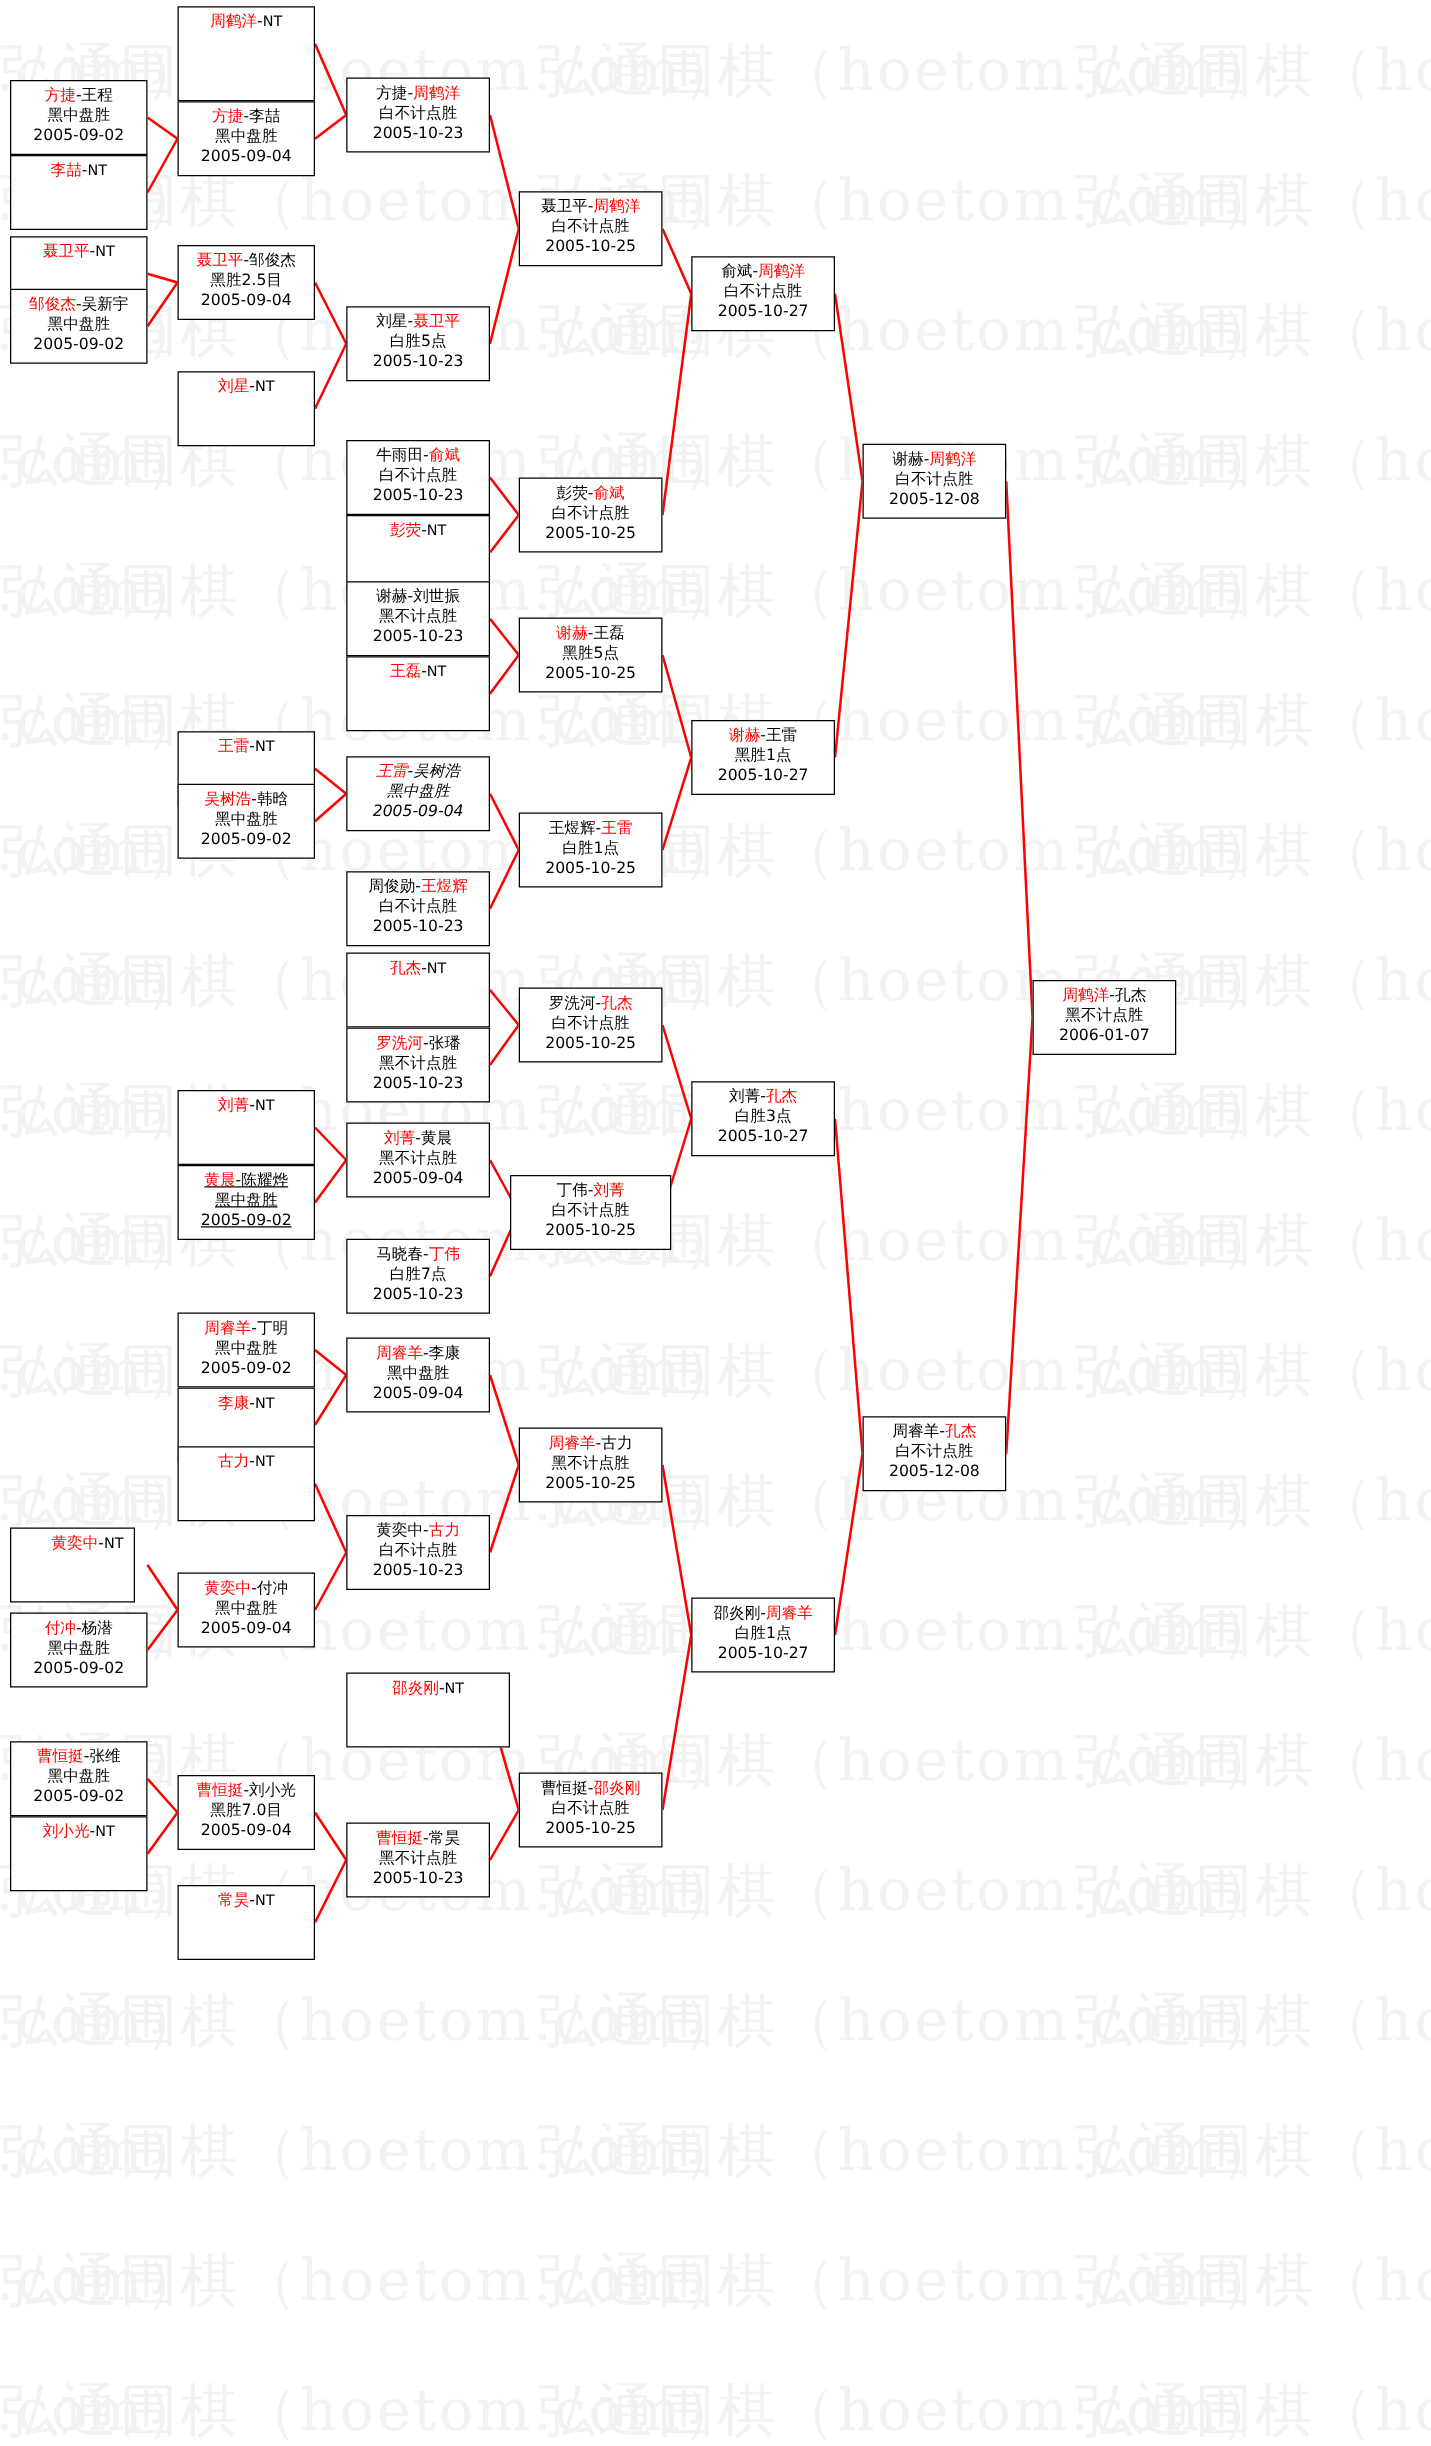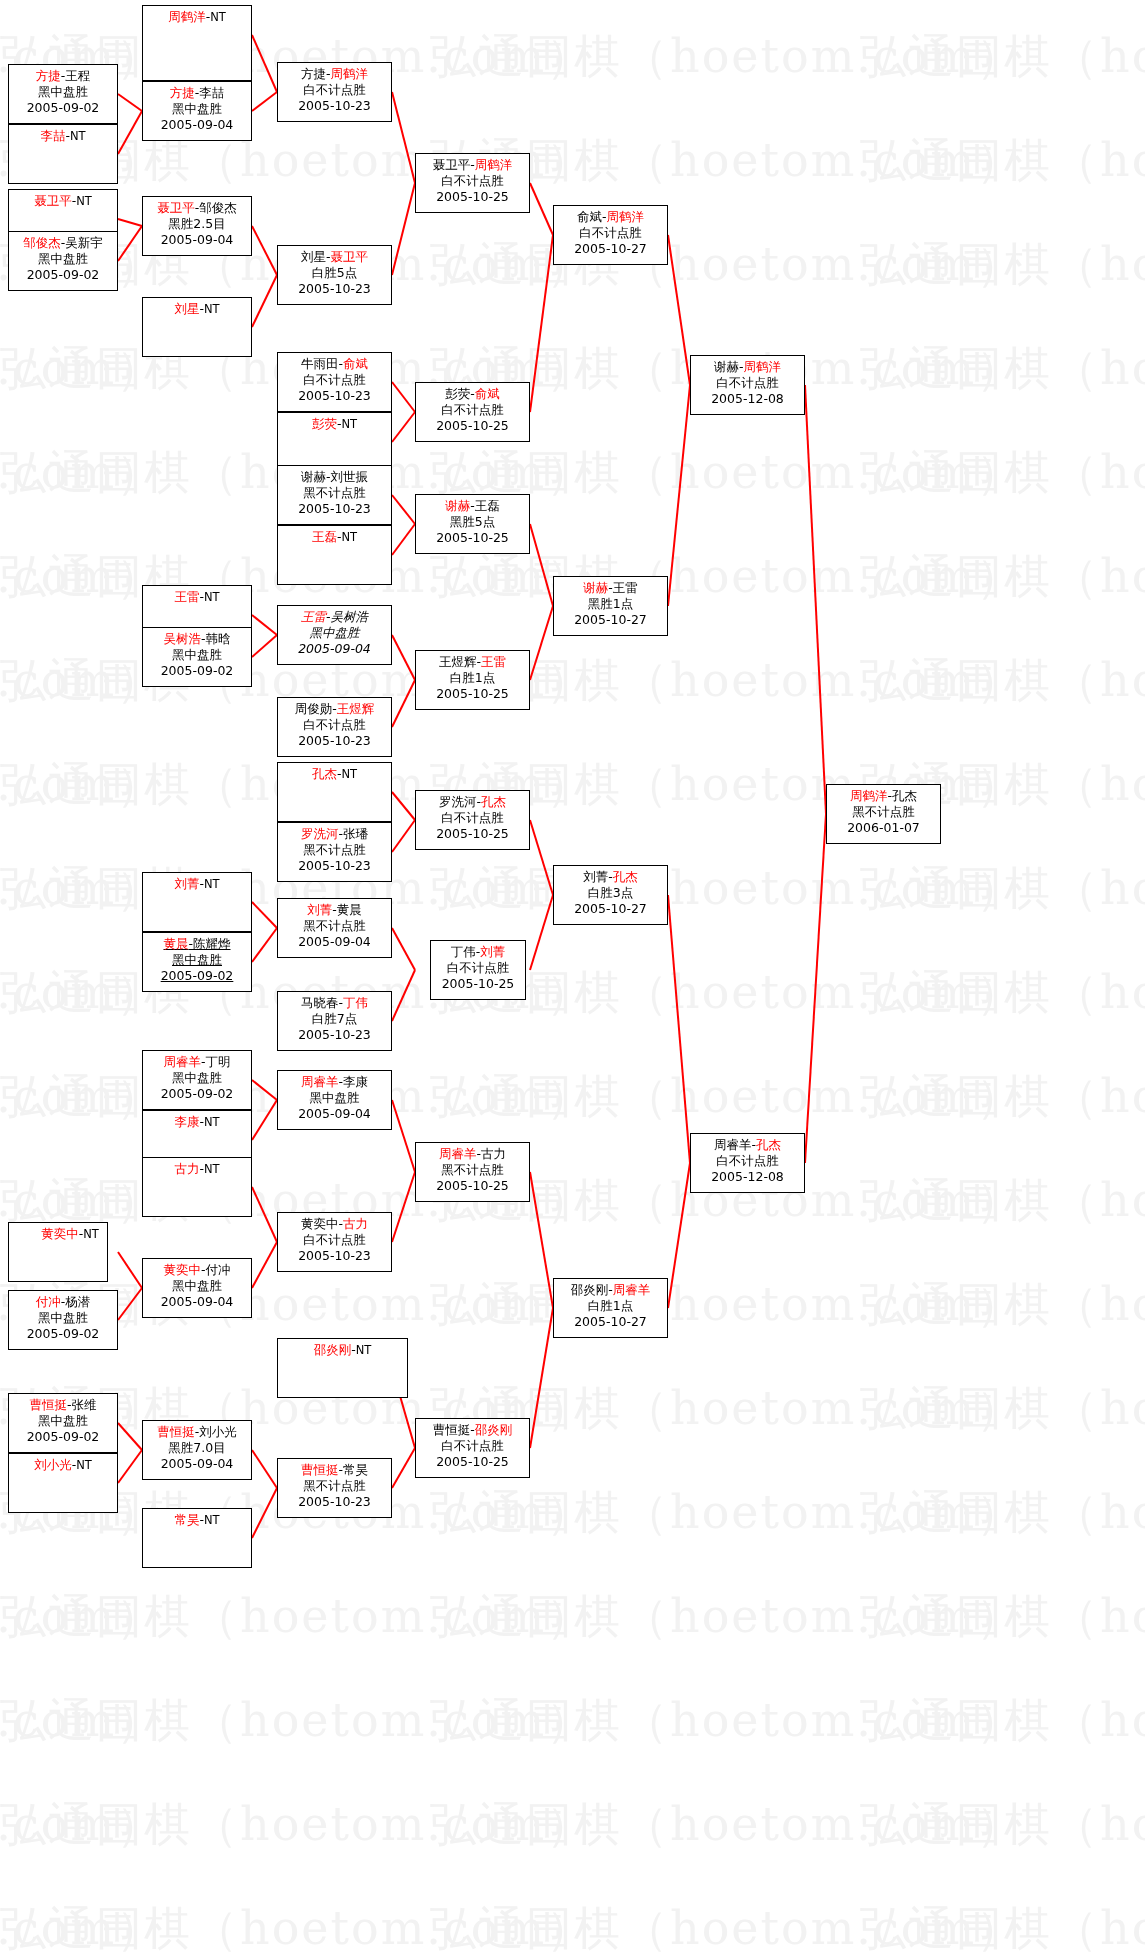--- a/index.html
+++ b/index.html
@@ -337,21 +337,21 @@
       <div class="node" style="left: 277px; top: 898px; width: 115px; height: 60px;">
         <span class="ln"><span class="red">刘菁</span><span class="blk">-</span><span class="blk">黄晨</span></span>
         <span class="ln blk">黑不计点胜</span>
         <span class="ln blk">2005-09-04</span>
       </div>
       <div class="node" style="left: 277px; top: 991px; width: 115px; height: 60px;">
         <span class="ln"><span class="blk">马晓春</span><span class="blk">-</span><span class="red">丁伟</span></span>
         <span class="ln blk">白胜7点</span>
         <span class="ln blk">2005-10-23</span>
       </div>
-      <div class="node" style="left: 430px; top: 940px; width: 96px; height: 60px;">
+      <div class="node" style="left: 408px; top: 940px; width: 129px; height: 60px;">
         <span class="ln"><span class="blk">丁伟</span><span class="blk">-</span><span class="red">刘菁</span></span>
         <span class="ln blk">白不计点胜</span>
         <span class="ln blk">2005-10-25</span>
       </div>
       <div class="node" style="left: 553px; top: 865px; width: 115px; height: 60px;">
         <span class="ln"><span class="blk">刘菁</span><span class="blk">-</span><span class="red">孔杰</span></span>
         <span class="ln blk">白胜3点</span>
         <span class="ln blk">2005-10-27</span>
       </div>
       <div class="node" style="left: 142px; top: 1050px; width: 110px; height: 60px;">

